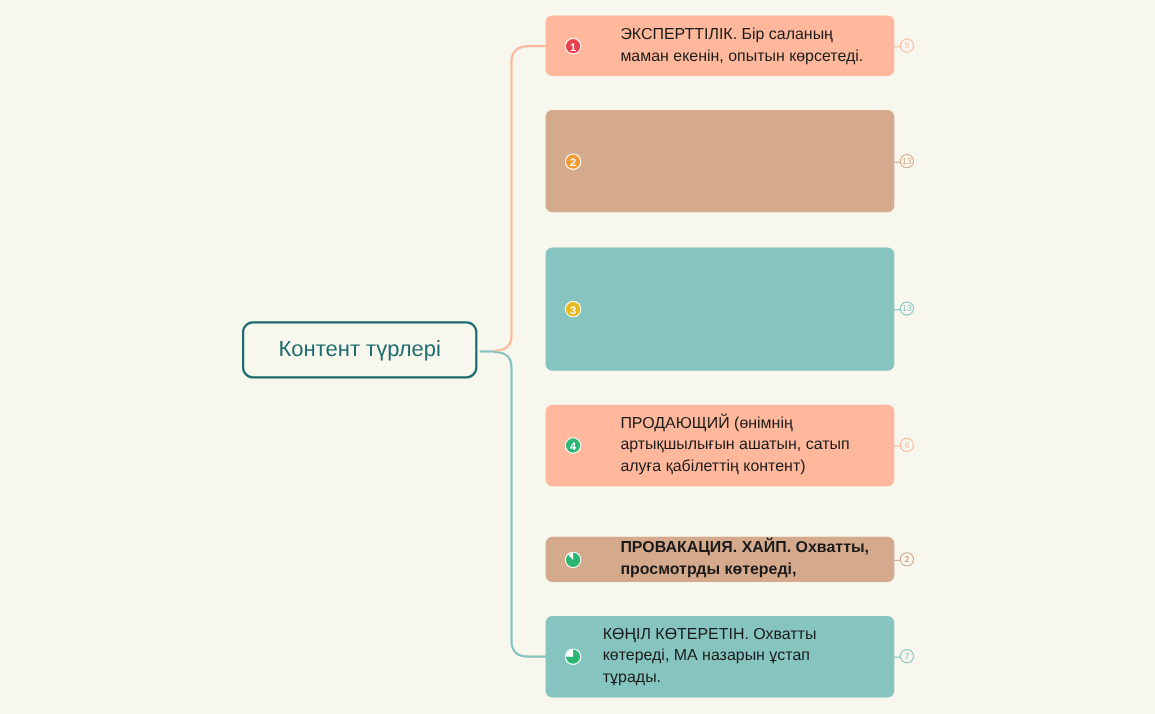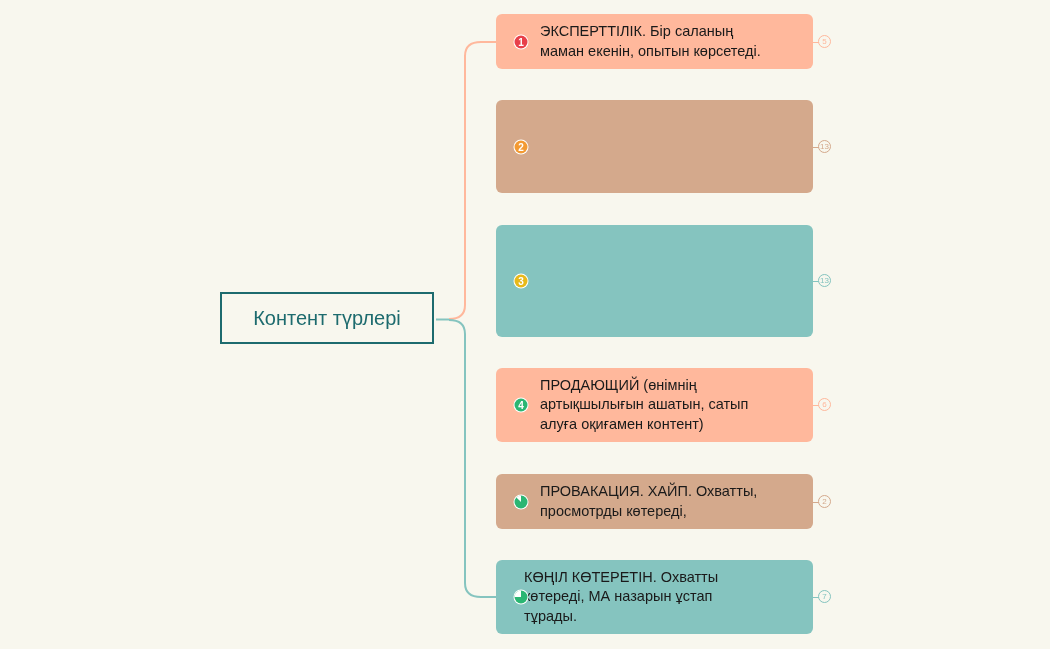--- a/index.html
+++ b/index.html
@@ -5,33 +5,33 @@
   html, body { margin:0; padding:0; }
   body {
     width:1050px; height:649px; overflow:hidden;
     background:#f8f7ee;
     font-family:"Liberation Sans", sans-serif;
     position:relative;
   }
   #connectors { position:absolute; left:0; top:0; }
   .central {
     position:absolute; left:220px; top:292px; width:214px; height:52px;
-    border:2.5px solid #1d6b6e; border-radius:0;
+    border:2.5px solid #1d6b6e; border-radius:10px;
     background:#f8f7ee; box-sizing:border-box;
     display:flex; align-items:center; justify-content:center;
     color:#1d6b6e; font-size:20px;
   }
   .topic {
     position:absolute; left:496px; width:317px;
     border-radius:6px; box-sizing:border-box;
     padding:0 10px 0 44px;
     display:flex; align-items:center;
     color:#1a1a1a; font-size:14.5px; line-height:19.5px;
   }
-  .topic .text { white-space:pre-line; }
+  .topic .text { white-space:pre-line;margin-left:24px; }
   .marker {
     position:absolute; left:17px; top:50%; margin-top:-8px;
     width:16px; height:16px;
   }
   .count {
     position:absolute; left:322px; top:50%; margin-top:-7px;
     width:13px; height:13px; border-radius:50%;
     border:1px solid; box-sizing:border-box;
     font-size:8px; line-height:11px; text-align:center;
     background:#f8f7ee;
@@ -86,26 +86,26 @@
 </div>
 
 <div class="topic" style="top:368px;height:74px;background:#ffb89c;">
   <svg class="marker" viewBox="0 0 16 16">
       <circle cx="8" cy="8" r="7.5" fill="#fff"></circle>
       <circle cx="8" cy="8" r="6.5" fill="#2bb673"></circle>
       <text x="8" y="12" font-size="10" font-weight="bold" fill="#fff" text-anchor="middle" font-family="Liberation Sans, sans-serif">4</text>
     </svg>
   <span class="text">ПРОДАЮЩИЙ (өнімнің
 артықшылығын ашатын, сатып
-алуға оқиғамен контент)</span>
+алуға қабілеттің контент)</span>
   <span class="stub" style="background:#ffb89c"></span>
   <span class="count" style="border-color:#ffb89c;color:#ffb89c;">6</span>
 </div>
 
-<div class="topic" style="top:474px;height:55px;background:#d4a98c;">
+<div class="topic" style="top:488px;height:41px;background:#d4a98c;font-weight:bold;">
   <svg class="marker" viewBox="0 0 16 16">
       <circle cx="8" cy="8" r="7.5" fill="#fff"></circle>
       <circle cx="8" cy="8" r="6.5" fill="#2bb673"></circle>
       <path d="M8,8 L8,1.5 A6.5,6.5 0 0,0 3.4,3.4 Z" fill="#fff"></path>
     </svg>
   <span class="text">ПРОВАКАЦИЯ. ХАЙП. Охватты,
 просмотрды көтереді,</span>
   <span class="stub" style="background:#d4a98c"></span>
   <span class="count" style="border-color:#d4a98c;color:#d4a98c;">2</span>
 </div>

